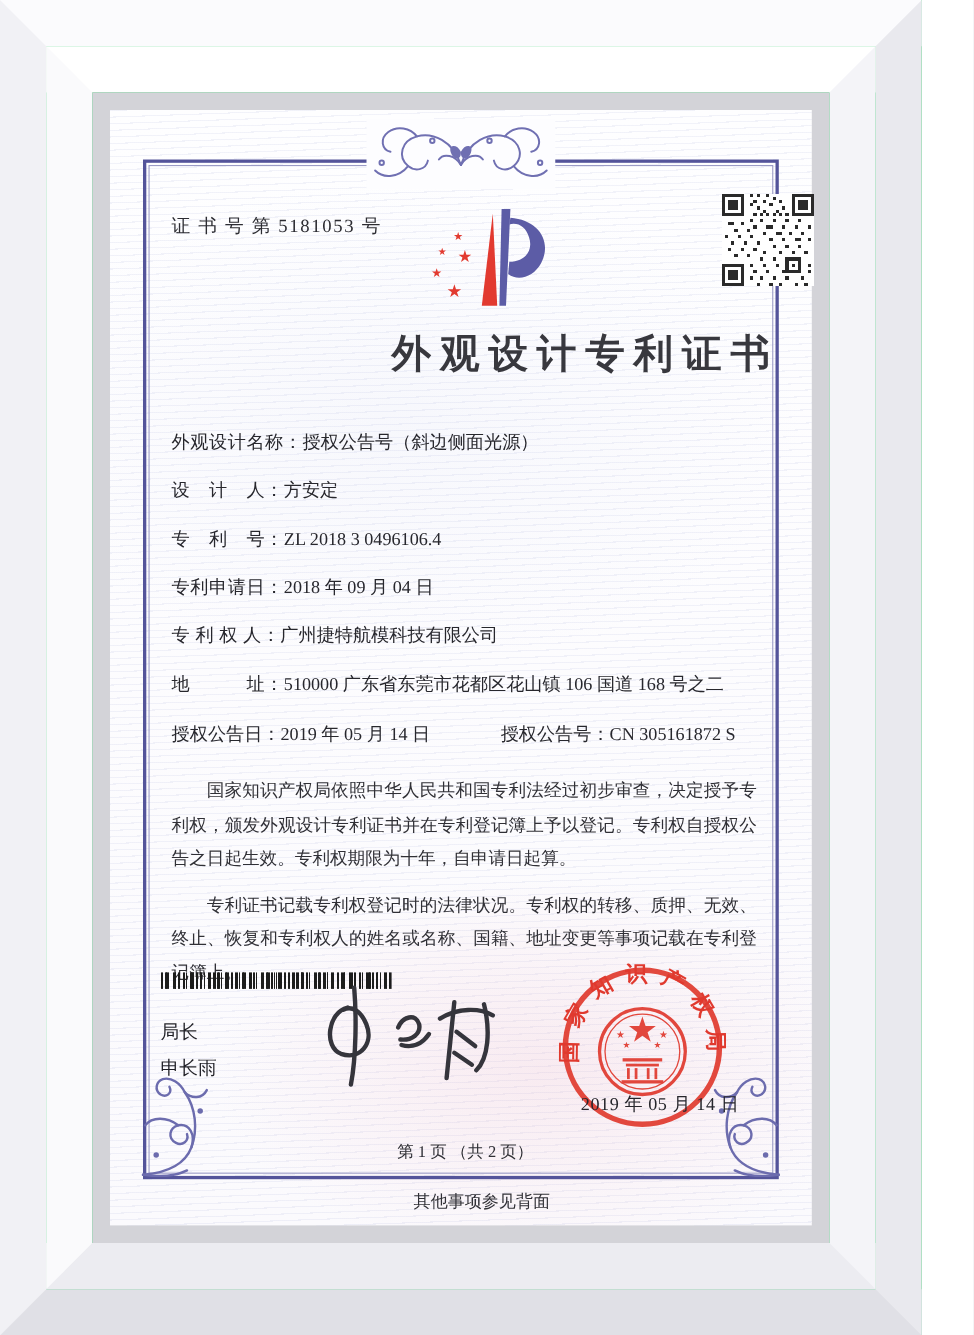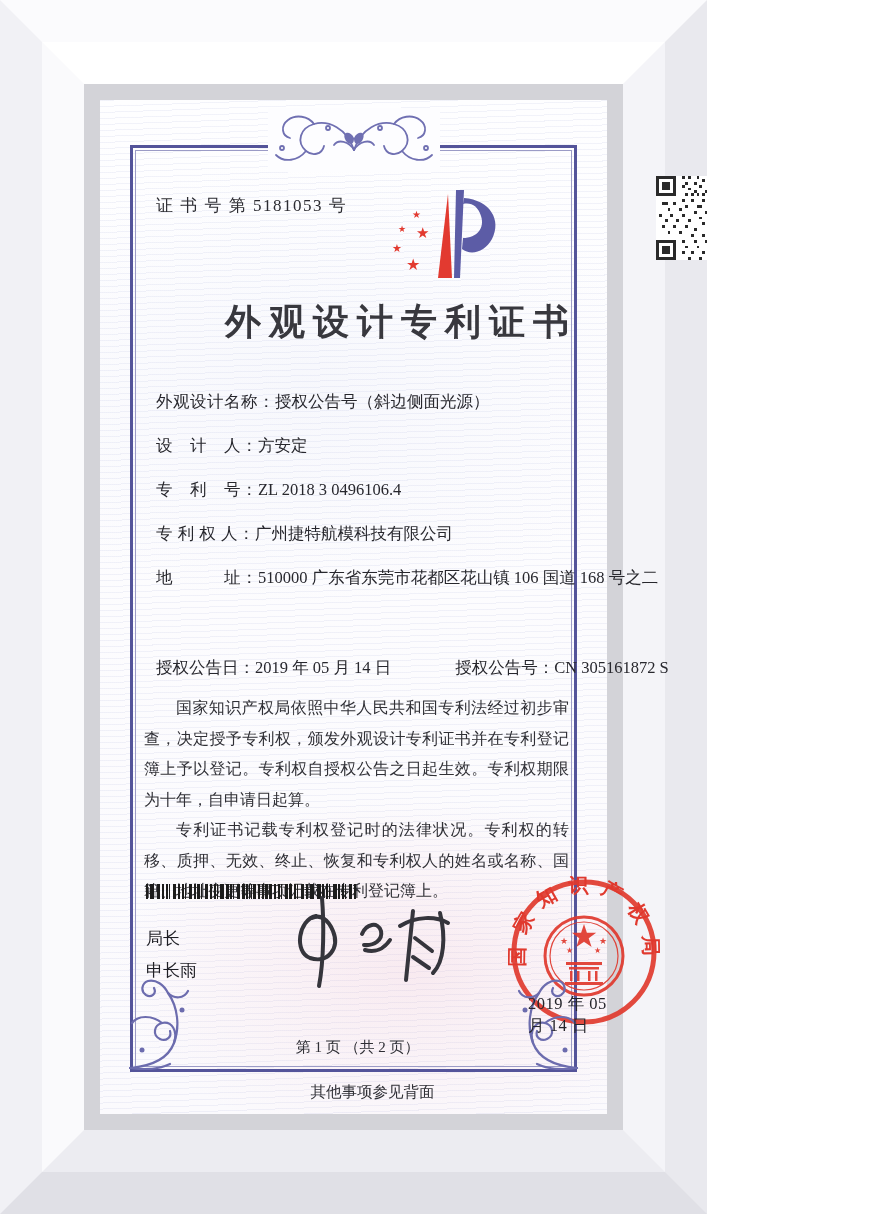--- a/index.html
+++ b/index.html
@@ -1,16 +1,16 @@
 <!DOCTYPE html>
 <html><head>
 <meta charset="utf-8">
 <style>
   html,body{margin:0;padding:0;background:#ffffff;}
-  .scene{position:relative;width:707px;height:1214px;background:#22c55e;overflow:hidden;
+  .scene{position:relative;width:838px;height:1214px;background:#22c55e;overflow:hidden;
          font-family:"Liberation Serif","DejaVu Serif",serif;}
   
   .frame-bevel1{position:absolute;inset:0;border:42px solid;
     border-color:#fbfbfd #e9e9ee #e0e0e6 #f1f1f5;}
   .frame-bevel2{position:absolute;inset:42px;border:42px solid;
     border-color:#ffffff #f4f4f8 #ececf1 #fafafc;}
   .mat{position:absolute;inset:84px;background:#d3d3d8;}
   
   .paper{position:absolute;inset:100px;background:
     radial-gradient(ellipse 430px 250px at 62% 86%, rgba(236,170,188,0.20), rgba(236,170,188,0) 70%),
@@ -28,21 +28,21 @@
   .qr{position:absolute;left:556px;top:76px;width:84px;height:84px;}
   .title{position:absolute;left:30px;right:30px;top:198px;text-align:right;
     font-size:36px;font-weight:700;letter-spacing:8px;color:#38383e;}
   .fields{position:absolute;left:56px;top:291px;font-size:16.5px;color:#27272d;}
   .field-row{height:22px;line-height:22px;margin-bottom:22px;white-space:nowrap;}
   .flabel{letter-spacing:0.5px;}
   .grant-row{position:absolute;left:56px;top:557px;font-size:16.5px;color:#27272d;white-space:nowrap;}
   .grant-row .pair2{margin-left:64px;}
   .paras{position:absolute;left:44px;right:38px;top:593px;font-size:16px;line-height:30.5px;
     text-align:justify;color:#303036;}
-  .paras p{margin:0;text-indent:2em;}
+  .paras p{margin:12px;text-indent:2em;}
   .barcode{position:absolute;left:46px;top:784px;width:210px;height:15px;background:
     repeating-linear-gradient(90deg,#1c1c1c 0 2px,rgba(0,0,0,0) 2px 4px,#1c1c1c 4px 6px,rgba(0,0,0,0) 6px 7px,#1c1c1c 7px 8px,rgba(0,0,0,0) 8px 11px,#1c1c1c 11px 14px,rgba(0,0,0,0) 14px 16px),
     repeating-linear-gradient(90deg,rgba(0,0,0,0) 0 5px,#1c1c1c 5px 7px,rgba(0,0,0,0) 7px 13px,#1c1c1c 13px 14px,rgba(0,0,0,0) 14px 23px);}
   .signer-title{position:absolute;left:46px;top:827px;font-size:17px;color:#1e1e24;
     font-family:"Liberation Sans","DejaVu Sans",sans-serif;}
   .signer-name{position:absolute;left:46px;top:859px;font-size:17px;color:#1e1e24;
     font-family:"Liberation Sans","DejaVu Sans",sans-serif;}
   .signature{position:absolute;left:182px;top:792px;width:175px;height:100px;}
   .seal{position:absolute;left:408px;top:776px;width:152px;height:152px;z-index:2;}
   .seal-date{position:absolute;left:428px;top:893px;font-size:16.5px;letter-spacing:0.5px;color:#26262c;z-index:4;}
@@ -140,20 +140,21 @@
         <path d="M9 0h1v1H9z M11 0h1v1h-1z M14 0h1v1h-1z M16 1h1v1h-1z M10 2h1v1h-1z M13 2h1v1h-1z M18 2h1v1h-1z M9 3h1v1H9z M15 3h1v1h-1z M11 4h1v1h-1z M19 4h1v1h-1z M13 5h1v1h-1z M17 5h1v1h-1z M10 6h1v1h-1z M12 6h1v1h-1z M14 6h1v1h-1z M16 6h1v1h-1z M18 6h1v1h-1z M20 6h1v1h-1z M9 8h1v1H9z M12 8h1v1h-1z M16 8h1v1h-1z M20 8h1v1h-1z M24 8h1v1h-1z M2 9h2v1H2z M6 9h1v1H6z M10 10h1v1h-1z M14 10h2v1h-2z M19 10h1v1h-1z M23 10h1v1h-1z M27 10h1v1h-1z M4 11h1v1H4z M8 11h1v1H8z M13 12h1v1h-1z M17 12h2v1h-2z M21 12h1v1h-1z M25 12h1v1h-1z M1 13h1v1H1z M5 13h1v1H5z M9 13h1v1H9z M15 14h1v1h-1z M19 14h1v1h-1z M23 14h2v1h-2z M27 14h1v1h-1z M3 15h1v1H3z M7 15h1v1H7z M11 15h1v1h-1z M16 16h1v1h-1z M20 16h1v1h-1z M24 16h1v1h-1z M2 17h1v1H2z M6 17h1v1H6z M10 17h1v1h-1z M13 18h1v1h-1z M18 18h1v1h-1z M22 18h1v1h-1z M26 18h1v1h-1z M4 19h1v1H4z M8 19h1v1H8z M12 20h1v1h-1z M16 20h1v1h-1z M9 22h1v1H9z M13 22h1v1h-1z M17 22h1v1h-1z M27 22h1v1h-1z M10 24h1v1h-1z M14 24h1v1h-1z M19 24h1v1h-1z M27 24h1v1h-1z M9 26h1v1H9z M12 26h1v1h-1z M16 26h1v1h-1z M20 26h1v1h-1z M25 26h1v1h-1z M11 28h1v1h-1z M15 28h1v1h-1z M18 28h1v1h-1z M23 28h1v1h-1z M26 28h1v1h-1z"></path>
       </g>
     </svg>
 
     <div class="title">外观设计专利证书</div>
 
     <div class="fields">
       <div class="field-row"><span class="flabel">外观设计名称：</span><span class="fvalue">授权公告号（斜边侧面光源）</span></div>
       <div class="field-row"><span class="flabel">设　计　人：</span><span class="fvalue">方安定</span></div>
       <div class="field-row"><span class="flabel">专　利　号：</span><span class="fvalue">ZL 2018 3 0496106.4</span></div>
+      <div class="field-row"><span class="flabel">专利申请日：</span><span class="fvalue">2018 年 09 月 04 日</span></div>
       <div class="field-row"><span class="flabel">专 利 权 人：</span><span class="fvalue">广州捷特航模科技有限公司</span></div>
       <div class="field-row"><span class="flabel">地　　　址：</span><span class="fvalue">510000 广东省东莞市花都区花山镇 106 国道 168 号之二</span></div>
     </div>
 
     <div class="grant-row">
       <span>授权公告日：</span><span>2019 年 05 月 14 日</span><span class="pair2">授权公告号：</span><span>CN 305161872 S</span>
     </div>
 
     <div class="paras">
       <p>国家知识产权局依照中华人民共和国专利法经过初步审查，决定授予专利权，颁发外观设计专利证书并在专利登记簿上予以登记。专利权自授权公告之日起生效。专利权期限为十年，自申请日起算。</p>

